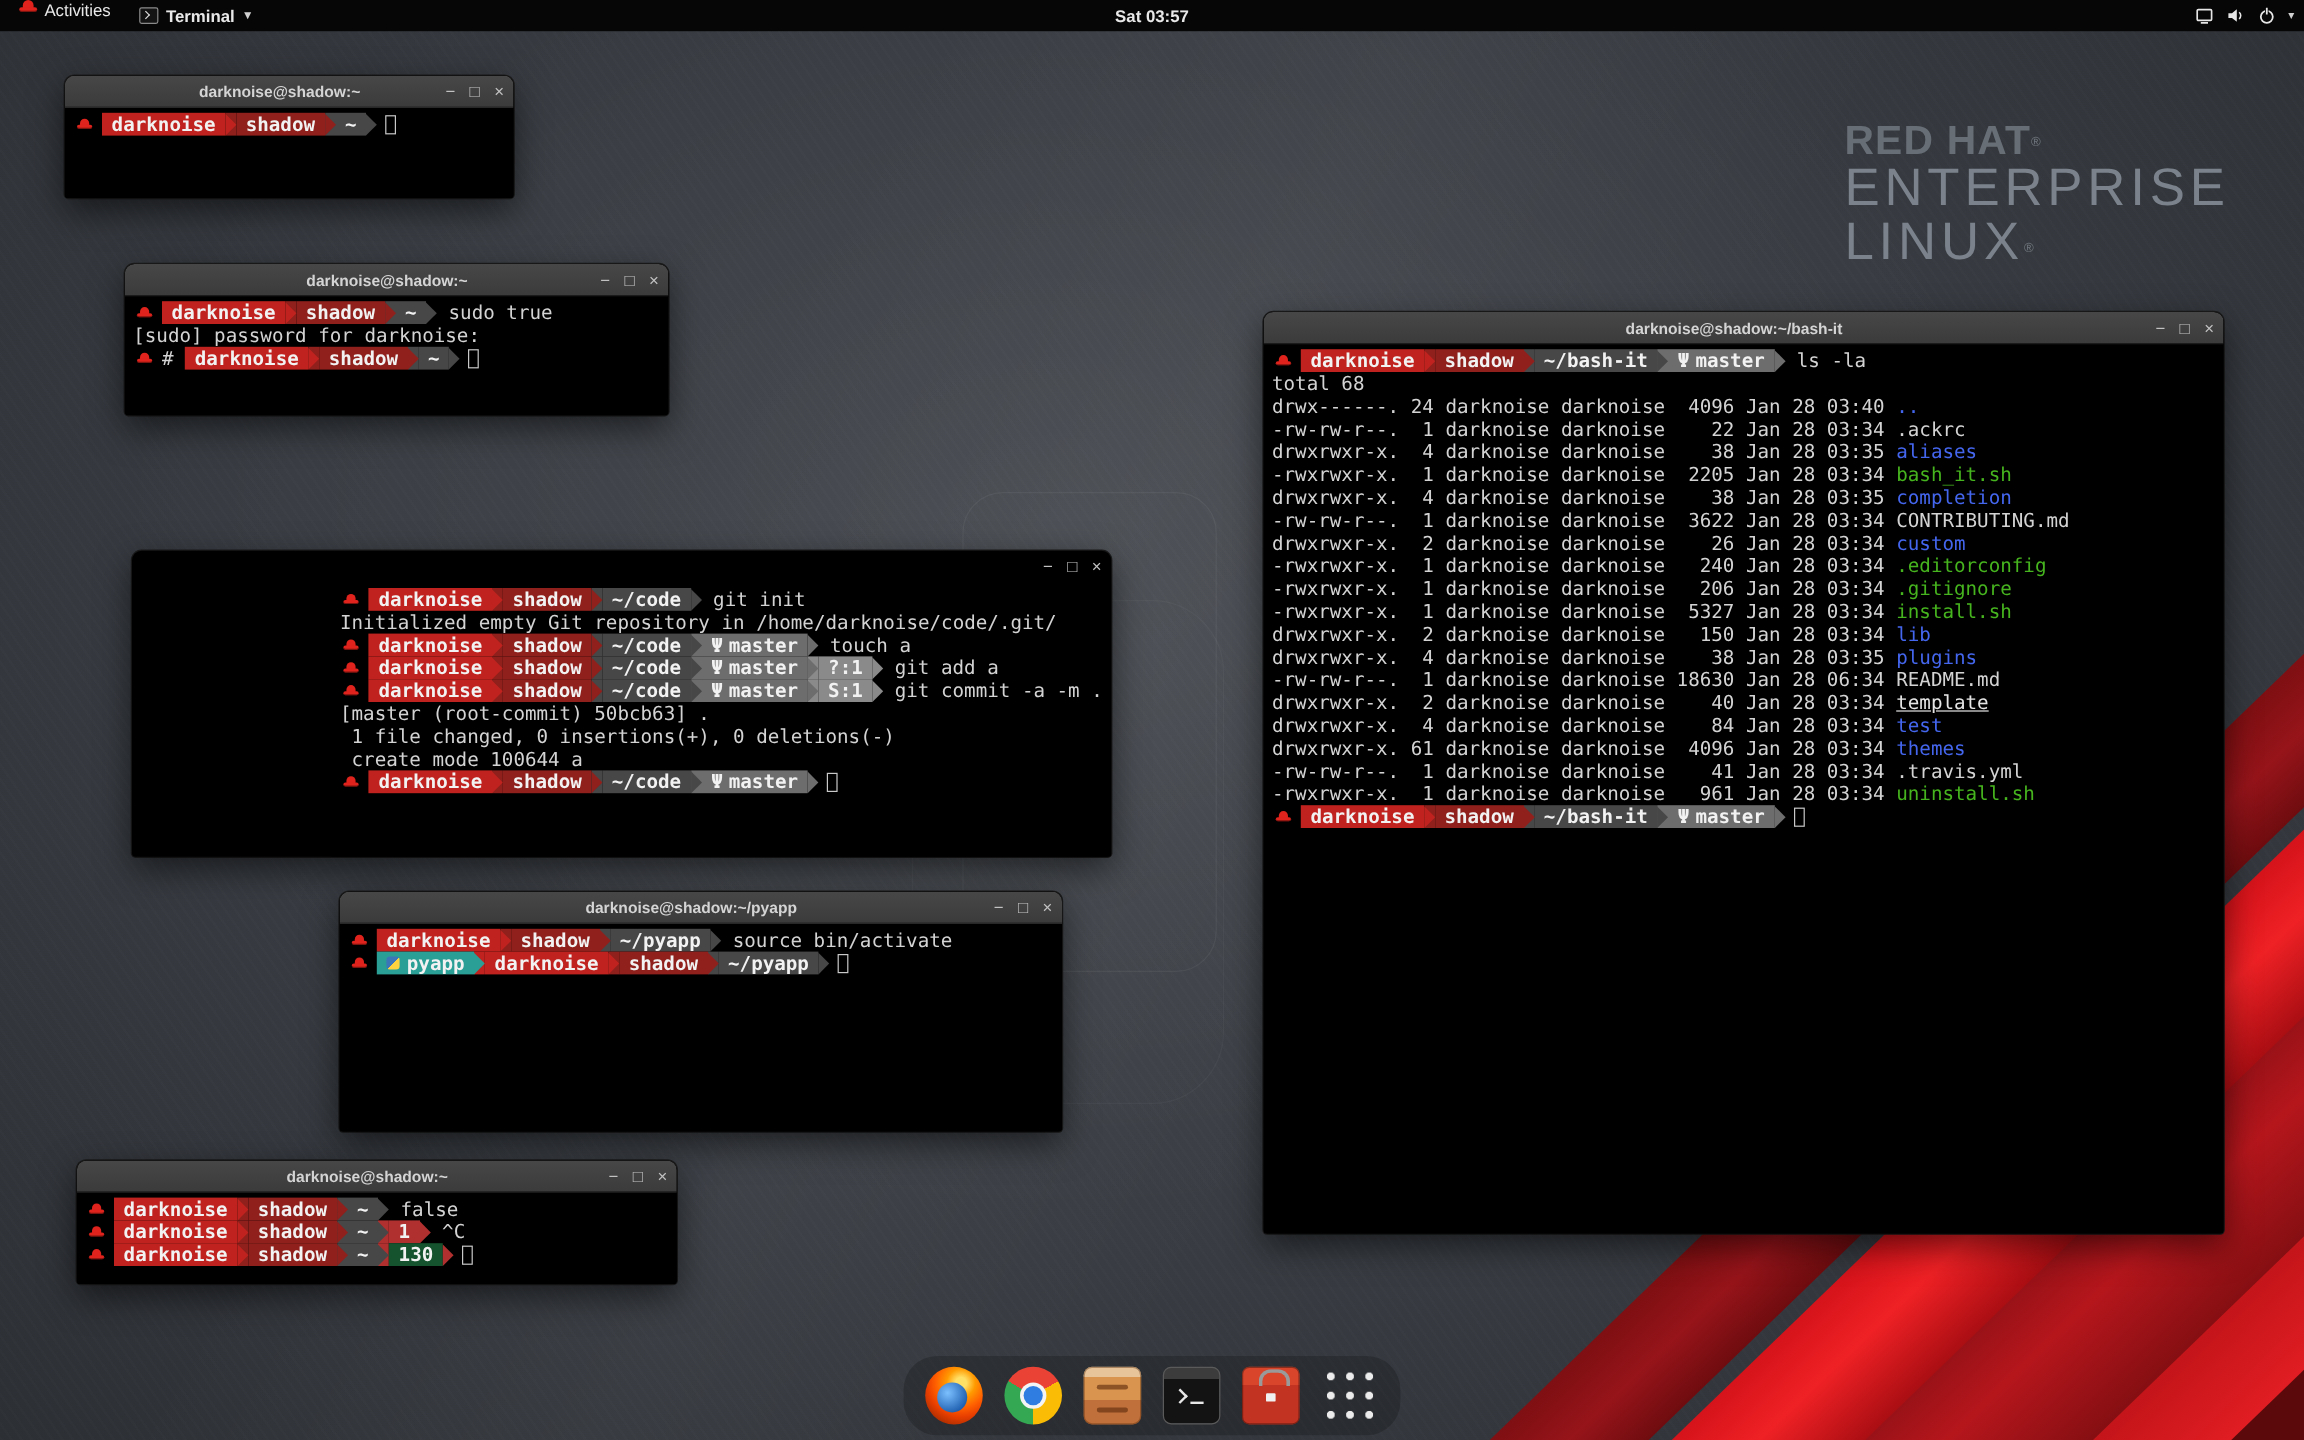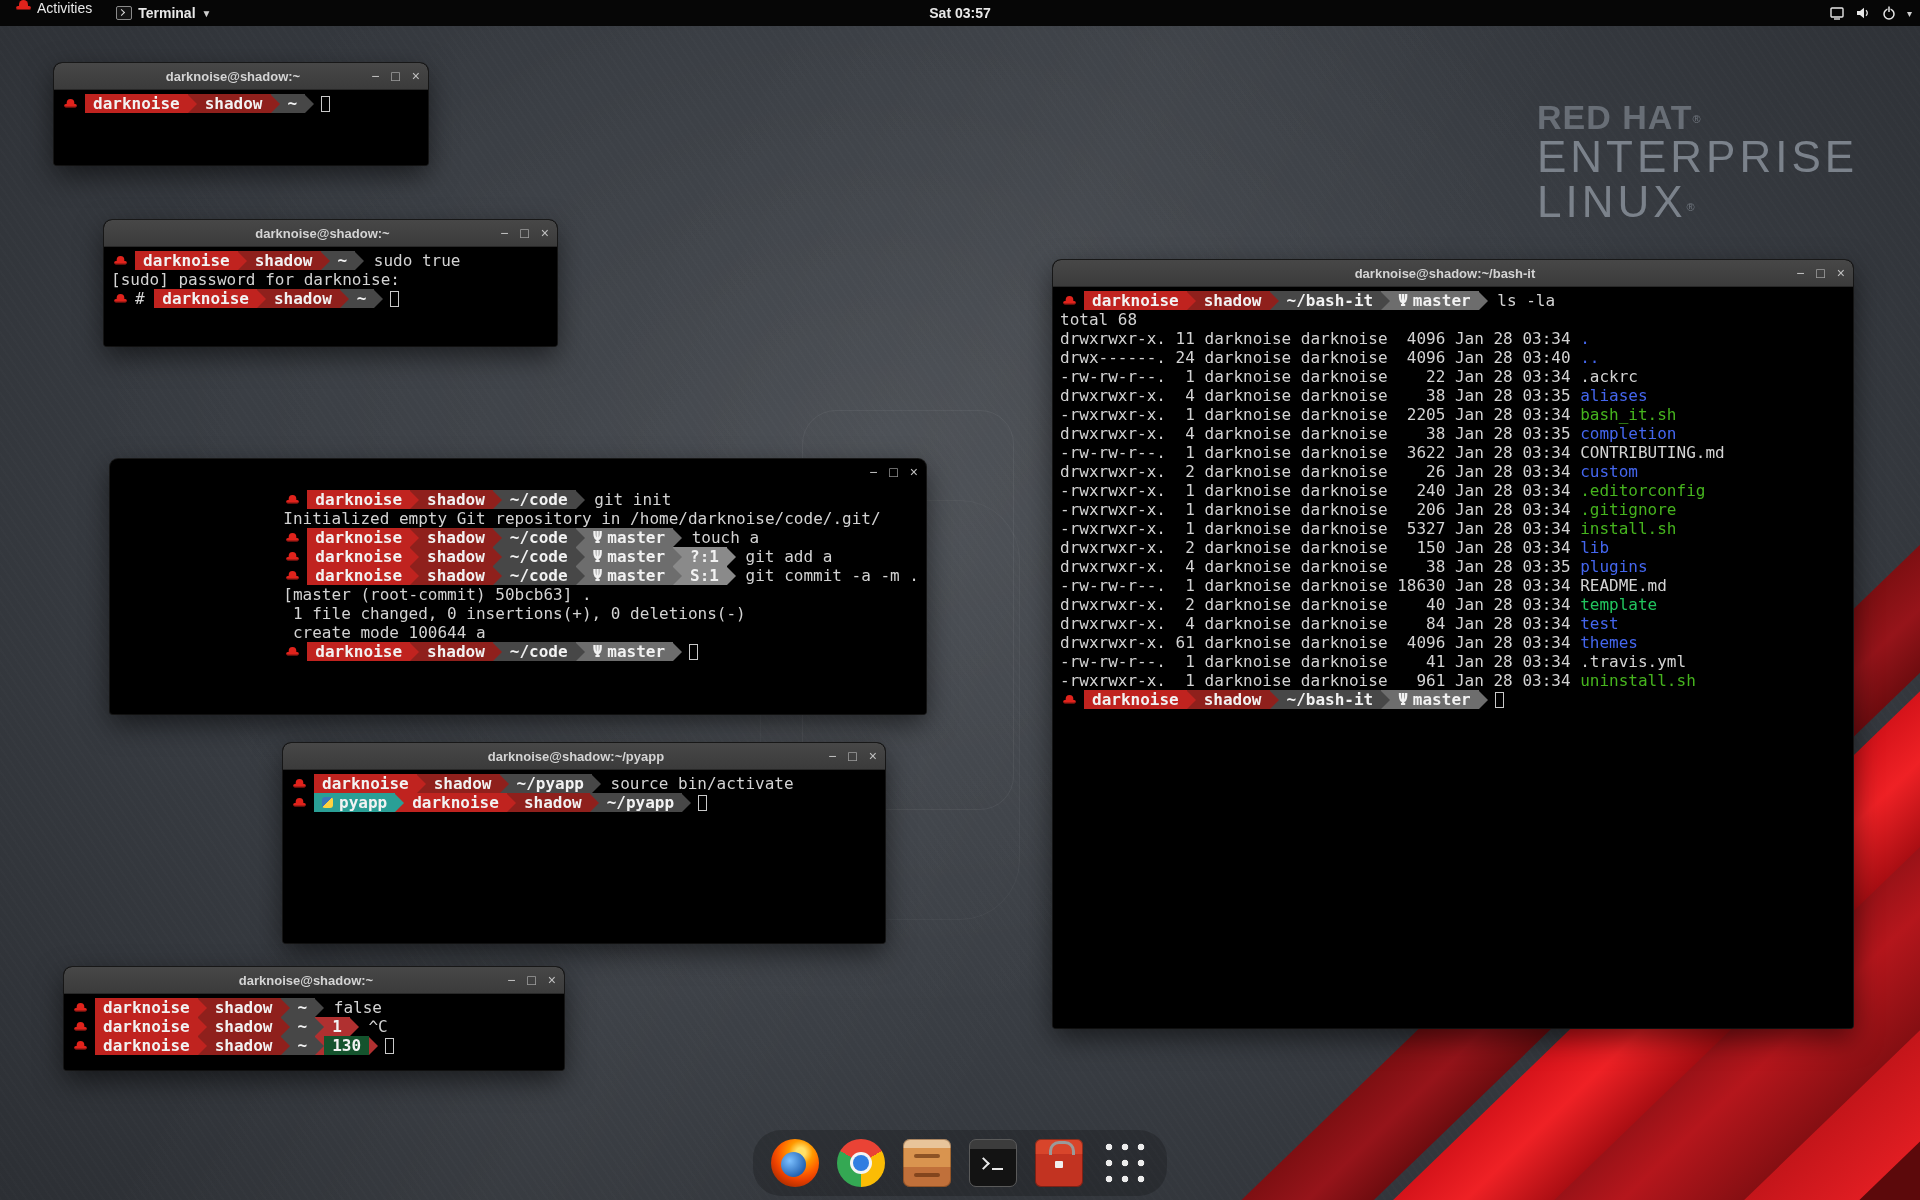--- a/index.html
+++ b/index.html
@@ -546,24 +546,20 @@
         <span class="seg" style="background: rgb(109, 109, 109);"><span class="branch-glyph">Ψ</span><span>master</span></span>
         <span class="arrowwrap">
           <span class="arrow" style="border-left-color: rgb(109, 109, 109);"></span>
         </span>
         <span class="ttext" style="color: rgb(211, 211, 211);"> ls -la</span>
       </div>
       <div class="tline">
         <span class="ttext" style="color: rgb(211, 211, 211);">total 68</span>
       </div>
       <div class="tline">
-        <span class="ttext" style="color: rgb(211, 211, 211);">drwxrwxr-x. 11 darknoise darknoise  4096 Jan 28 03:34 </span>
-        <span class="ttext" style="color: rgb(68, 102, 238);">.</span>
-      </div>
-      <div class="tline">
         <span class="ttext" style="color: rgb(211, 211, 211);">drwx------. 24 darknoise darknoise  4096 Jan 28 03:40 </span>
         <span class="ttext" style="color: rgb(68, 102, 238);">..</span>
       </div>
       <div class="tline">
         <span class="ttext" style="color: rgb(211, 211, 211);">-rw-rw-r--.  1 darknoise darknoise    22 Jan 28 03:34 </span>
         <span class="ttext" style="color: rgb(211, 211, 211);">.ackrc</span>
       </div>
       <div class="tline">
         <span class="ttext" style="color: rgb(211, 211, 211);">drwxrwxr-x.  4 darknoise darknoise    38 Jan 28 03:35 </span>
         <span class="ttext" style="color: rgb(68, 102, 238);">aliases</span>
@@ -598,26 +594,26 @@
       </div>
       <div class="tline">
         <span class="ttext" style="color: rgb(211, 211, 211);">drwxrwxr-x.  2 darknoise darknoise   150 Jan 28 03:34 </span>
         <span class="ttext" style="color: rgb(68, 102, 238);">lib</span>
       </div>
       <div class="tline">
         <span class="ttext" style="color: rgb(211, 211, 211);">drwxrwxr-x.  4 darknoise darknoise    38 Jan 28 03:35 </span>
         <span class="ttext" style="color: rgb(68, 102, 238);">plugins</span>
       </div>
       <div class="tline">
-        <span class="ttext" style="color: rgb(211, 211, 211);">-rw-rw-r--.  1 darknoise darknoise 18630 Jan 28 03:34 </span>
+        <span class="ttext" style="color: rgb(211, 211, 211);">-rw-rw-r--.  1 darknoise darknoise 18630 Jan 28 06:34 </span>
         <span class="ttext" style="color: rgb(211, 211, 211);">README.md</span>
       </div>
       <div class="tline">
         <span class="ttext" style="color: rgb(211, 211, 211);">drwxrwxr-x.  2 darknoise darknoise    40 Jan 28 03:34 </span>
-        <span class="ttext" style="color: #22c55e;">template</span>
+        <span class="ttext" style="color: #e5e5e5; text-decoration: underline;">template</span>
       </div>
       <div class="tline">
         <span class="ttext" style="color: rgb(211, 211, 211);">drwxrwxr-x.  4 darknoise darknoise    84 Jan 28 03:34 </span>
         <span class="ttext" style="color: rgb(68, 102, 238);">test</span>
       </div>
       <div class="tline">
         <span class="ttext" style="color: rgb(211, 211, 211);">drwxrwxr-x. 61 darknoise darknoise  4096 Jan 28 03:34 </span>
         <span class="ttext" style="color: rgb(68, 102, 238);">themes</span>
       </div>
       <div class="tline">

